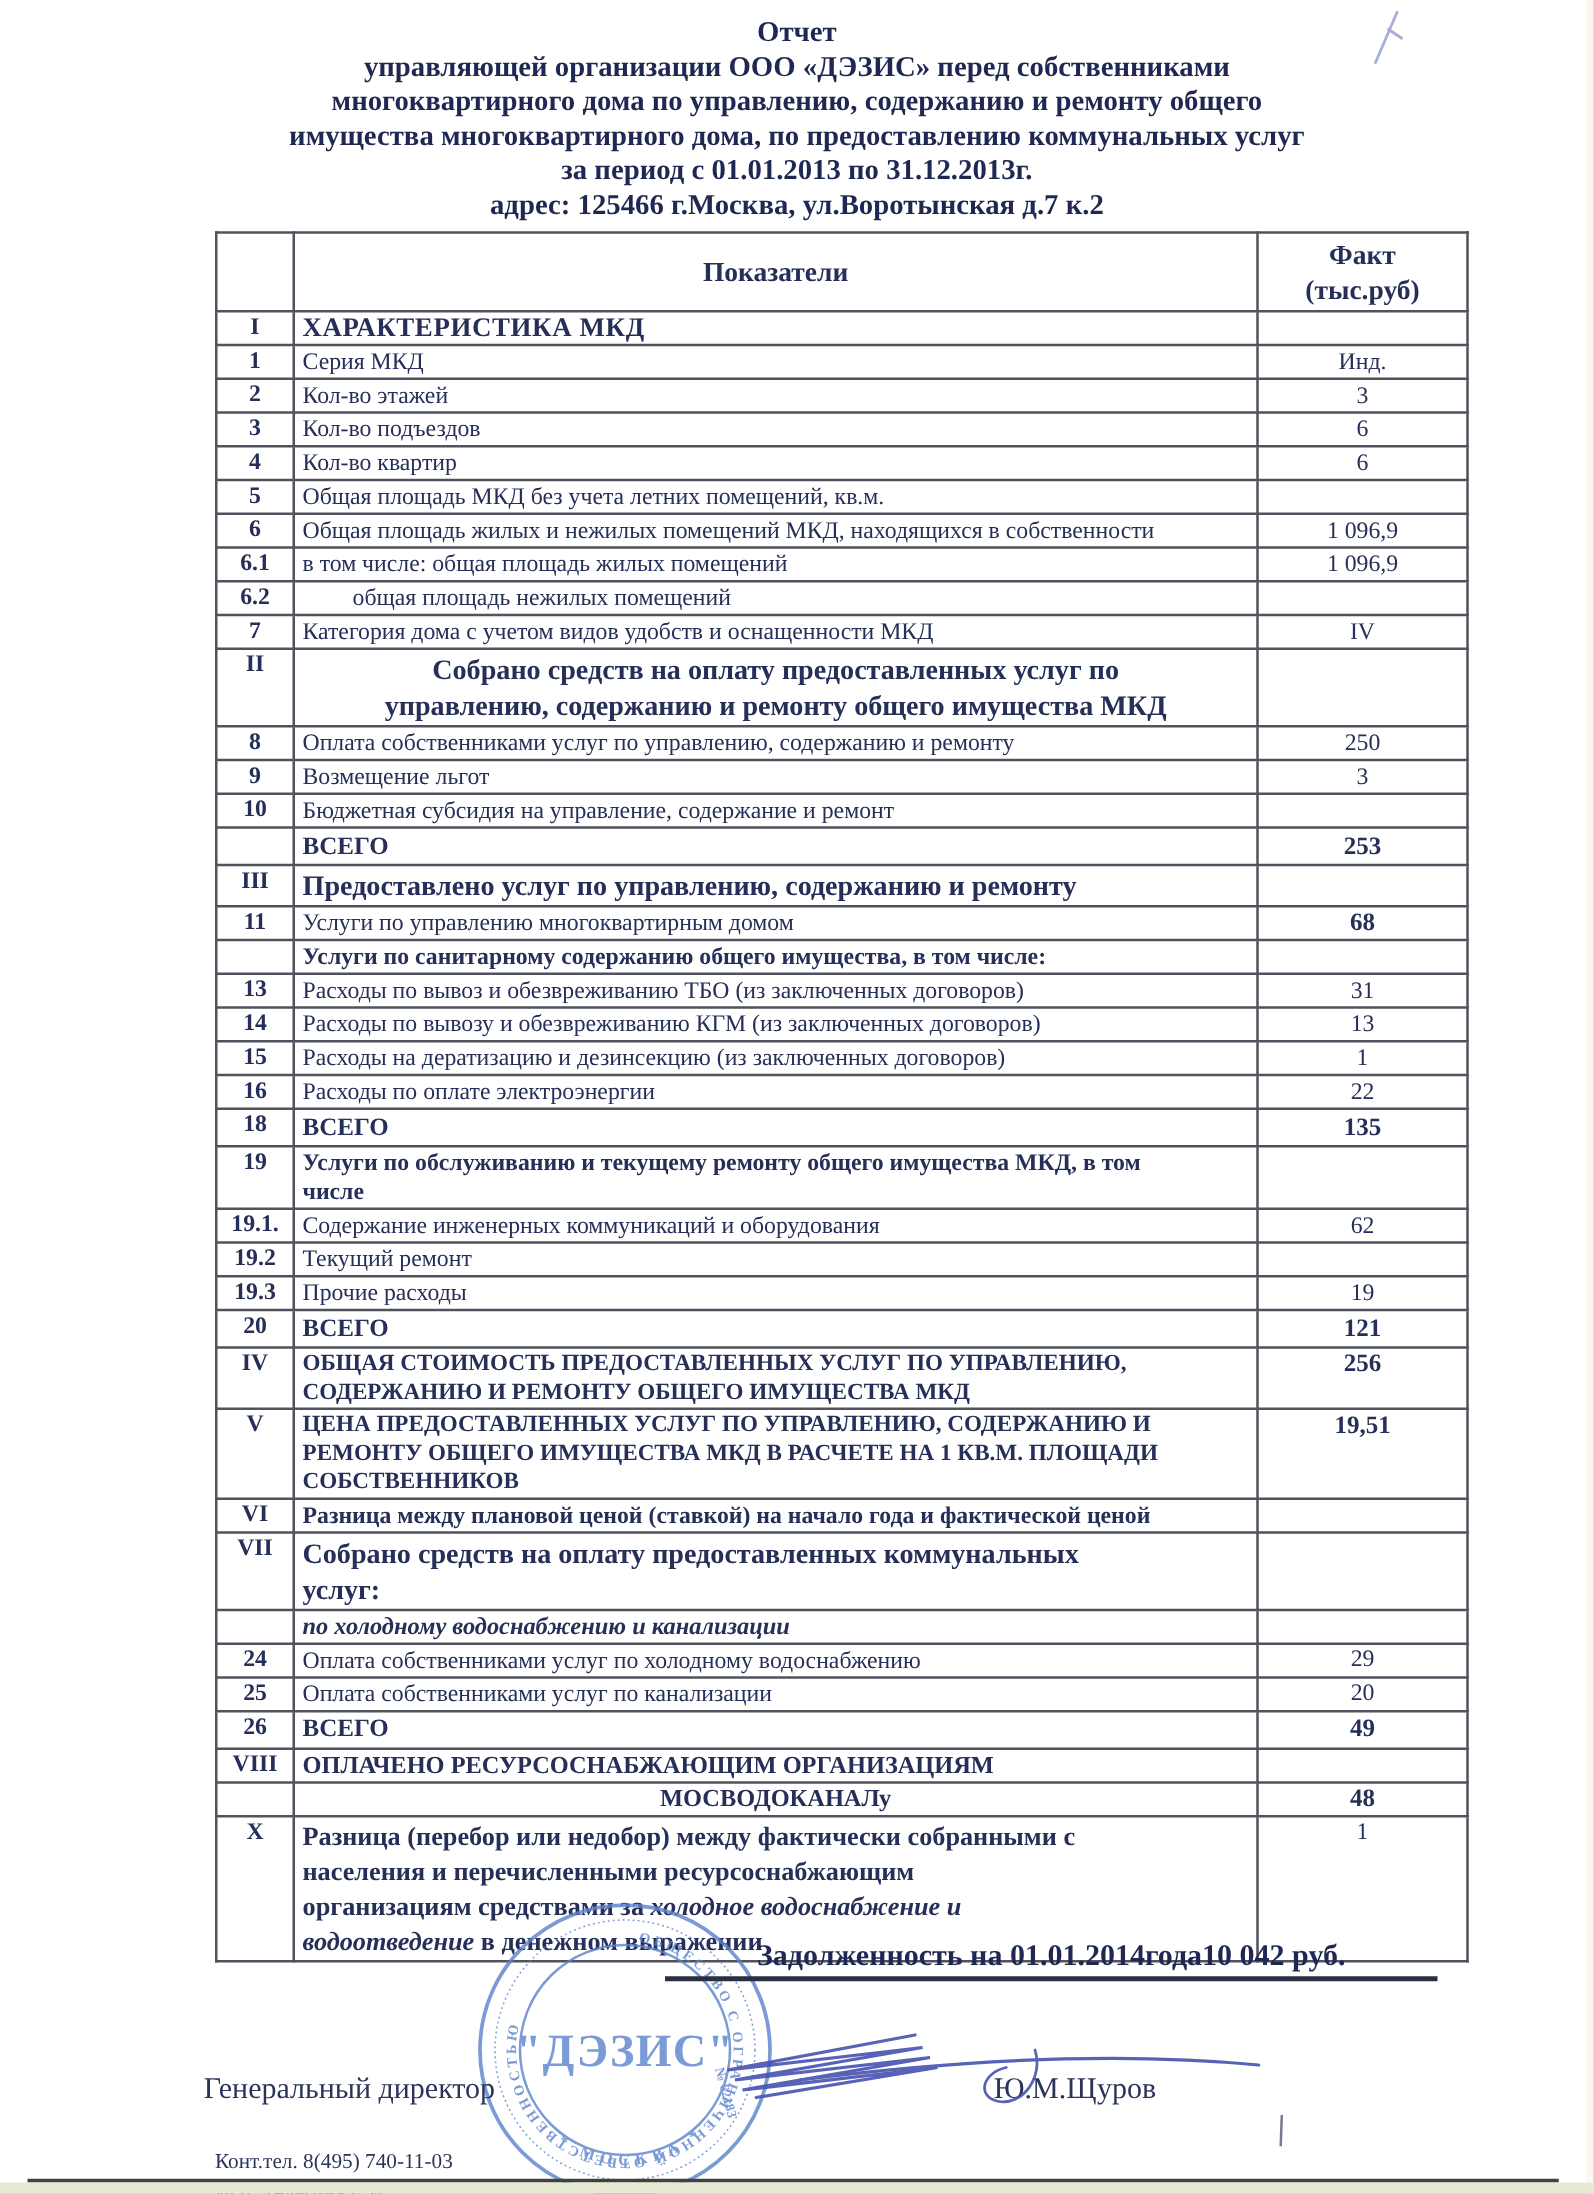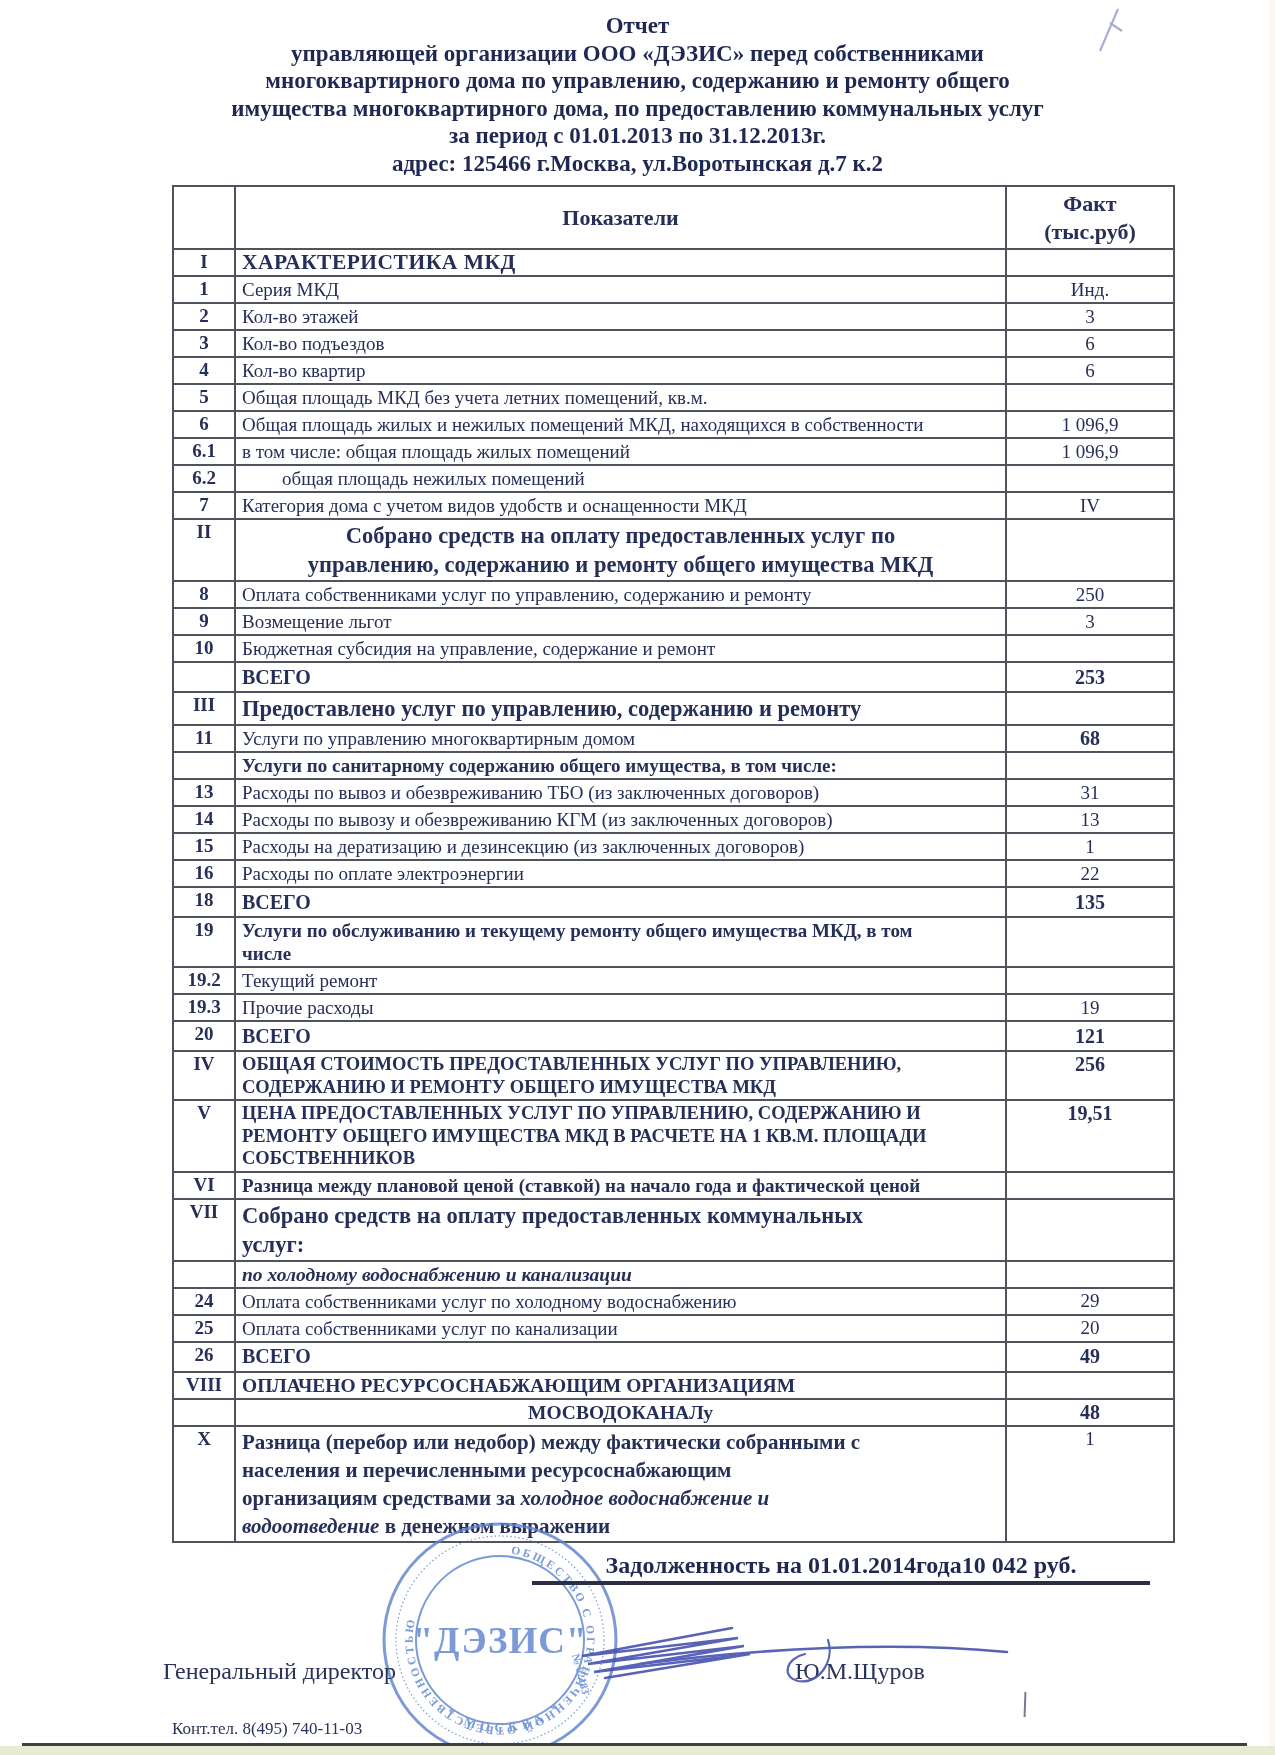--- a/index.html
+++ b/index.html
@@ -234,20 +234,25 @@
             <td class="c-label">ВСЕГО</td>
             <td class="c-value v-bold">135</td>
           </tr>
           <tr class="item-boldlabel">
             <td class="c-num">19</td>
             <td class="c-label">Услуги по обслуживанию и текущему ремонту общего имущества МКД, в том
 числе</td>
             <td class="c-value"></td>
           </tr>
           <tr class="item">
+            <td class="c-num">19.1.</td>
+            <td class="c-label">Содержание инженерных коммуникаций и оборудования</td>
+            <td class="c-value">62</td>
+          </tr>
+          <tr class="item">
             <td class="c-num">19.2</td>
             <td class="c-label">Текущий ремонт</td>
             <td class="c-value"></td>
           </tr>
           <tr class="item">
             <td class="c-num">19.3</td>
             <td class="c-label">Прочие расходы</td>
             <td class="c-value">19</td>
           </tr>
           <tr class="total">

